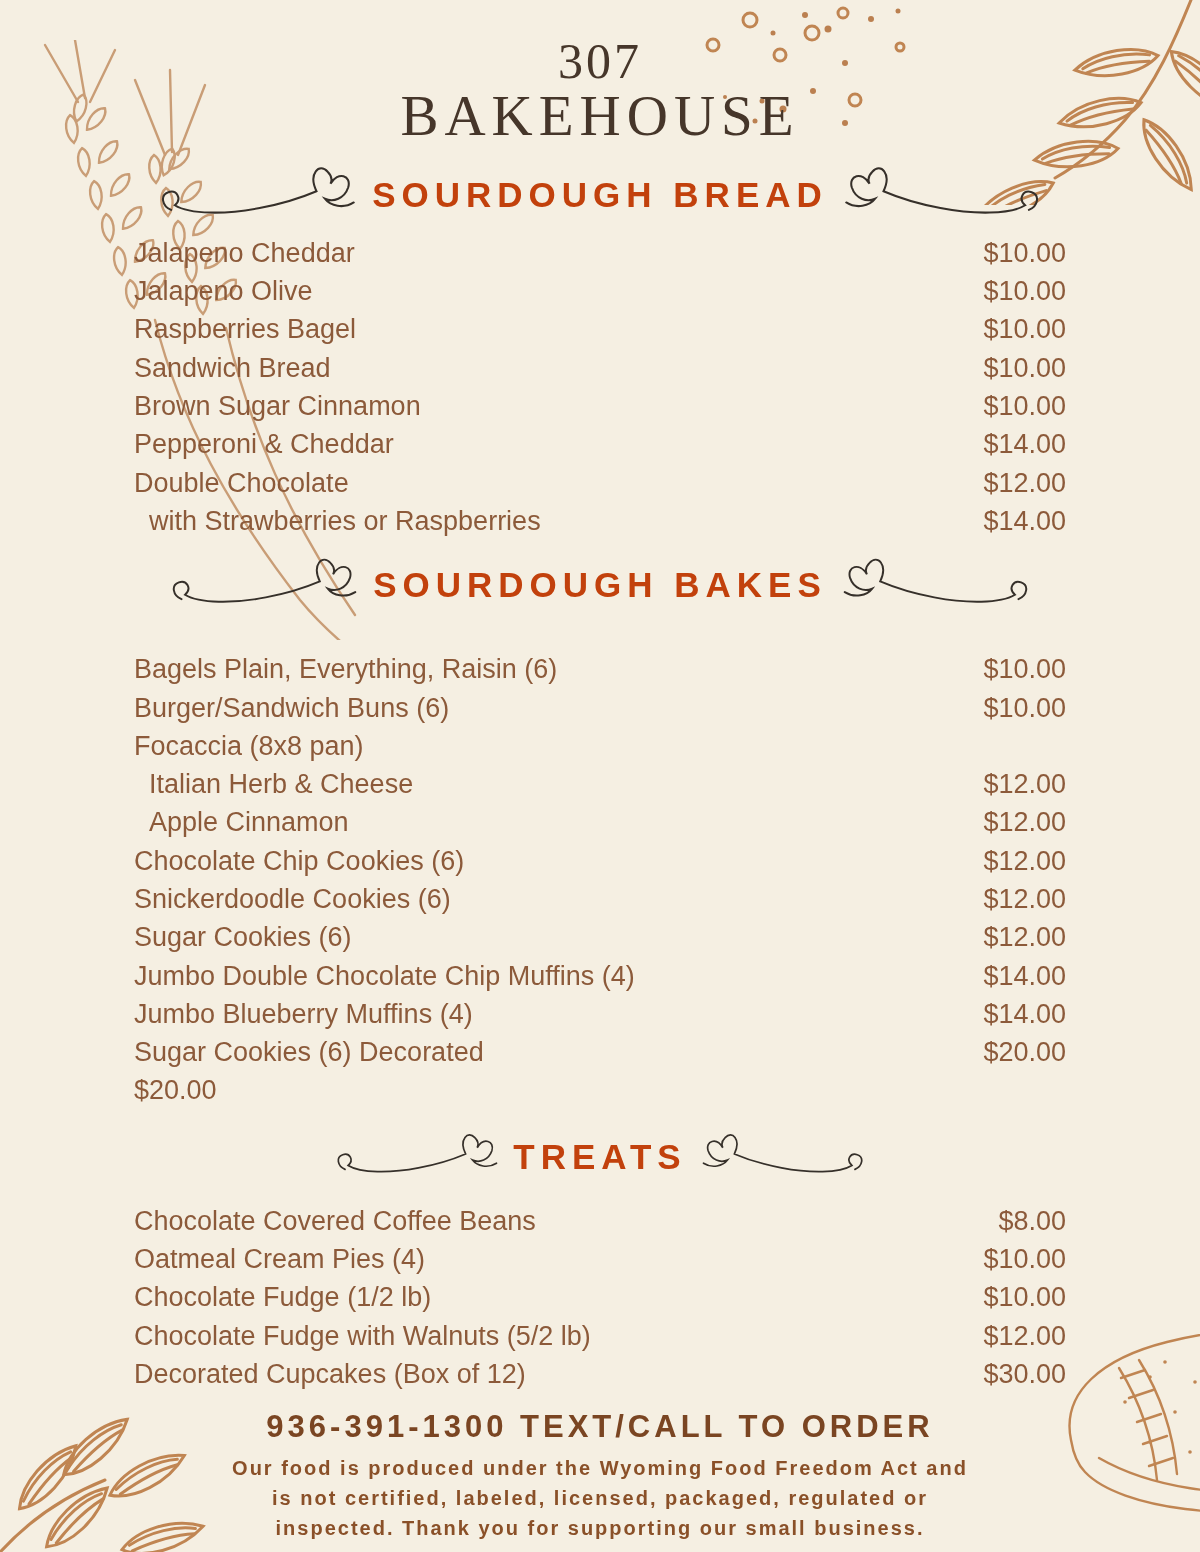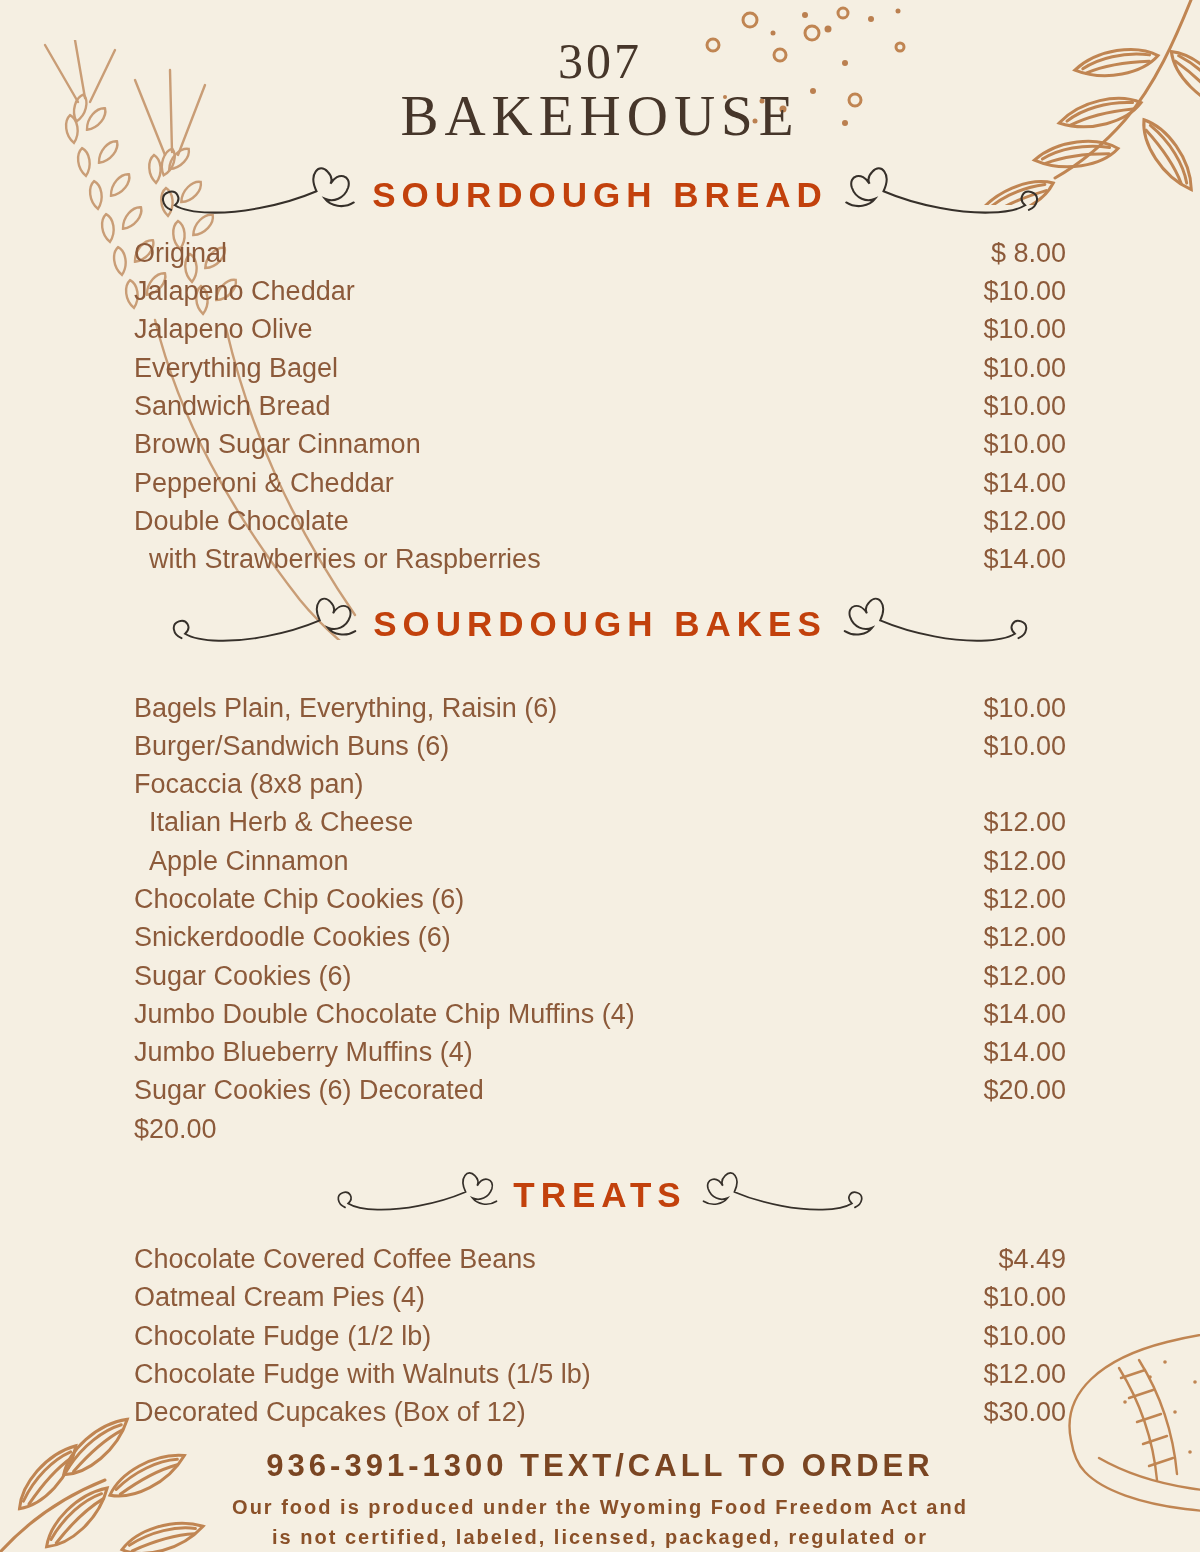--- a/index.html
+++ b/index.html
@@ -208,33 +208,29 @@
       <svg class="flourish w1" viewBox="0 0 220 72">
           <use href="#flourish-path"></use>
         </svg>
       <div class="section-title">SOURDOUGH BREAD</div>
       <svg class="flourish w1 right" viewBox="0 0 220 72">
           <use href="#flourish-path"></use>
         </svg>
     </div>
     <div class="menu-list">
       <div class="row">
-          <span class="nm">Original</span>
-          <span class="pr">$ 8.00</span>
-        </div>
-      <div class="row">
           <span class="nm">Jalapeno Cheddar</span>
           <span class="pr">$10.00</span>
         </div>
       <div class="row">
           <span class="nm">Jalapeno Olive</span>
           <span class="pr">$10.00</span>
         </div>
       <div class="row">
-          <span class="nm">Everything Bagel</span>
+          <span class="nm">Raspberries Bagel</span>
           <span class="pr">$10.00</span>
         </div>
       <div class="row">
           <span class="nm">Sandwich Bread</span>
           <span class="pr">$10.00</span>
         </div>
       <div class="row">
           <span class="nm">Brown Sugar Cinnamon</span>
           <span class="pr">$10.00</span>
         </div>
@@ -316,32 +312,32 @@
           <use href="#flourish-path"></use>
         </svg>
       <div class="section-title">TREATS</div>
       <svg class="flourish w3 right" viewBox="0 0 220 72">
           <use href="#flourish-path"></use>
         </svg>
     </div>
     <div class="menu-list" style="margin-top:10px;">
       <div class="row">
           <span class="nm">Chocolate Covered Coffee Beans</span>
-          <span class="pr">$4.49</span>
+          <span class="pr">$8.00</span>
         </div>
       <div class="row">
           <span class="nm">Oatmeal Cream Pies (4)</span>
           <span class="pr">$10.00</span>
         </div>
       <div class="row">
           <span class="nm">Chocolate Fudge (1/2 lb)</span>
           <span class="pr">$10.00</span>
         </div>
       <div class="row">
-          <span class="nm">Chocolate Fudge with Walnuts (1/5 lb)</span>
+          <span class="nm">Chocolate Fudge with Walnuts (5/2 lb)</span>
           <span class="pr">$12.00</span>
         </div>
       <div class="row">
           <span class="nm">Decorated Cupcakes (Box of 12)</span>
           <span class="pr">$30.00</span>
         </div>
     </div>
 
     <div class="footer">
       <div class="phone">936-391-1300 TEXT/CALL TO ORDER</div>

